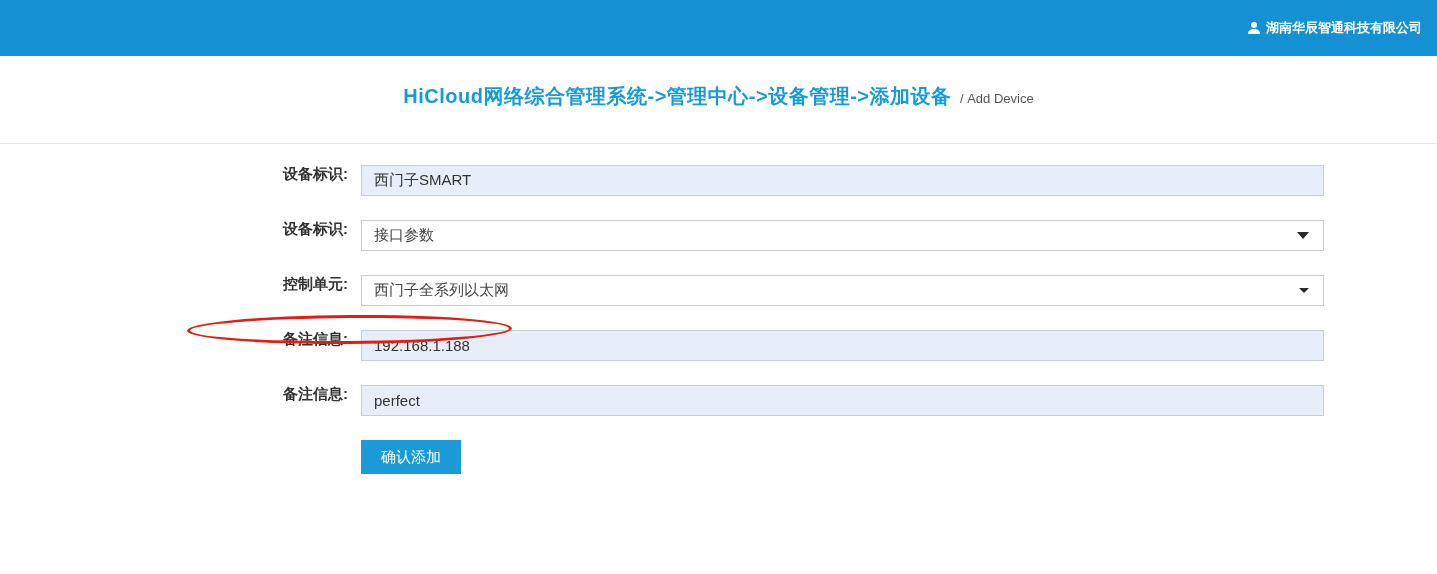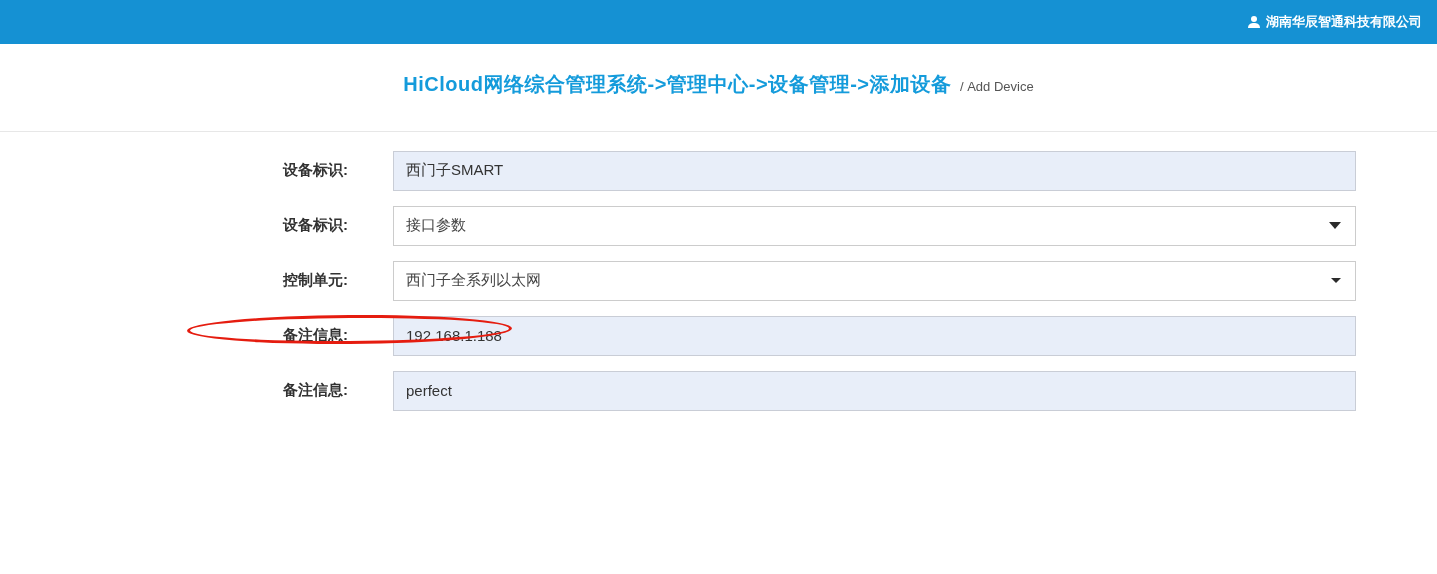--- a/index.html
+++ b/index.html
@@ -6,21 +6,21 @@
   html, body {
     width: 1437px; height: 574px;
     background: #ffffff;
     font-family: "Liberation Sans", "DejaVu Sans", sans-serif;
     overflow: hidden;
     position: relative;
   }
 
   
   .topbar {
-    height: 44px;
+    height: 56px;
     background: #1591d3;
     display: flex;
     align-items: center;
     justify-content: flex-end;
     padding-right: 15px;
   }
   .topbar-company {
     color: #ffffff;
     font-size: 13px;
     font-weight: bold;
@@ -51,37 +51,36 @@
     color: #555555;
     font-weight: normal;
     display: inline;
     margin-left: 4px;
   }
 
   
   .form-area { padding-top: 21px; }
   .form-row {
     display: flex;
-    align-items: center;
+    align-items: flex-start;
     height: 35px;
     margin-bottom: 20px;
-    gap: 32px;
   }
   .form-label {
     width: 348px;
     text-align: right;
     font-size: 15px;
     font-weight: bold;
     color: #333333;
     flex: none;
   }
   .form-control {
     margin-left: 13px;
     width: 963px;
-    height: 40px;
+    height: 31px;
     flex: none;
   }
   input.text-field {
     width: 100%; height: 100%;
     background: #e8eef9;
     border: 1px solid #c9cdd6;
     font-size: 15px;
     color: #333333;
     padding: 0 12px;
     font-family: "Liberation Sans", "DejaVu Sans", sans-serif;
@@ -191,16 +190,19 @@
     </div>
   </div>
 
   <div class="form-row">
     <label class="form-label">备注信息:</label>
     <div class="form-control">
       <input class="text-field" type="text" value="perfect" style="">
     </div>
   </div>
 
+  <div class="btn-row">
+    <button class="submit-btn">确认添加</button>
+  </div>
 
 </div>
 
 <div class="red-ellipse"></div>
 
 </body></html>

